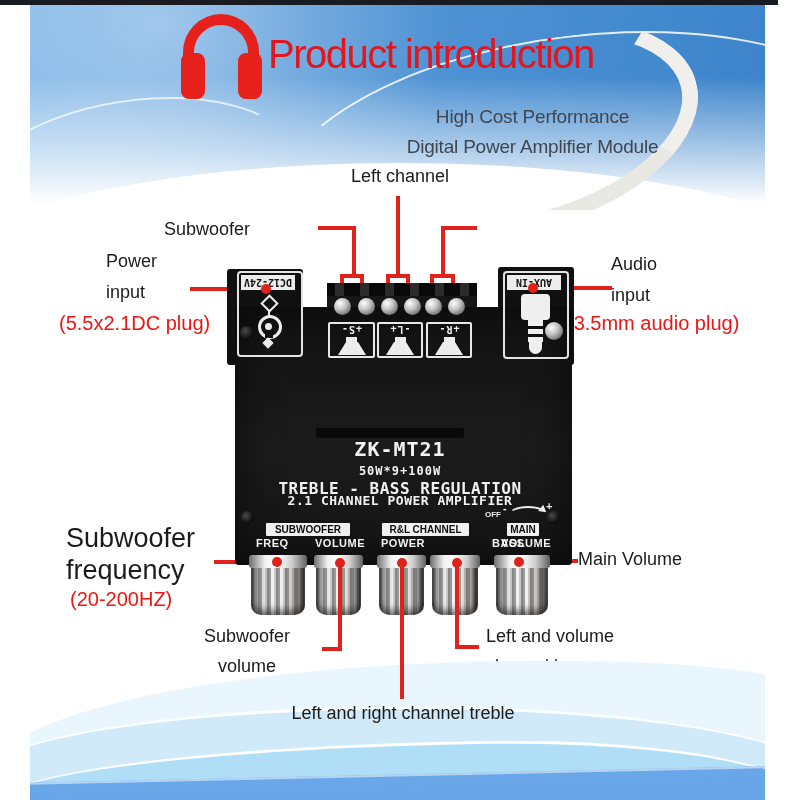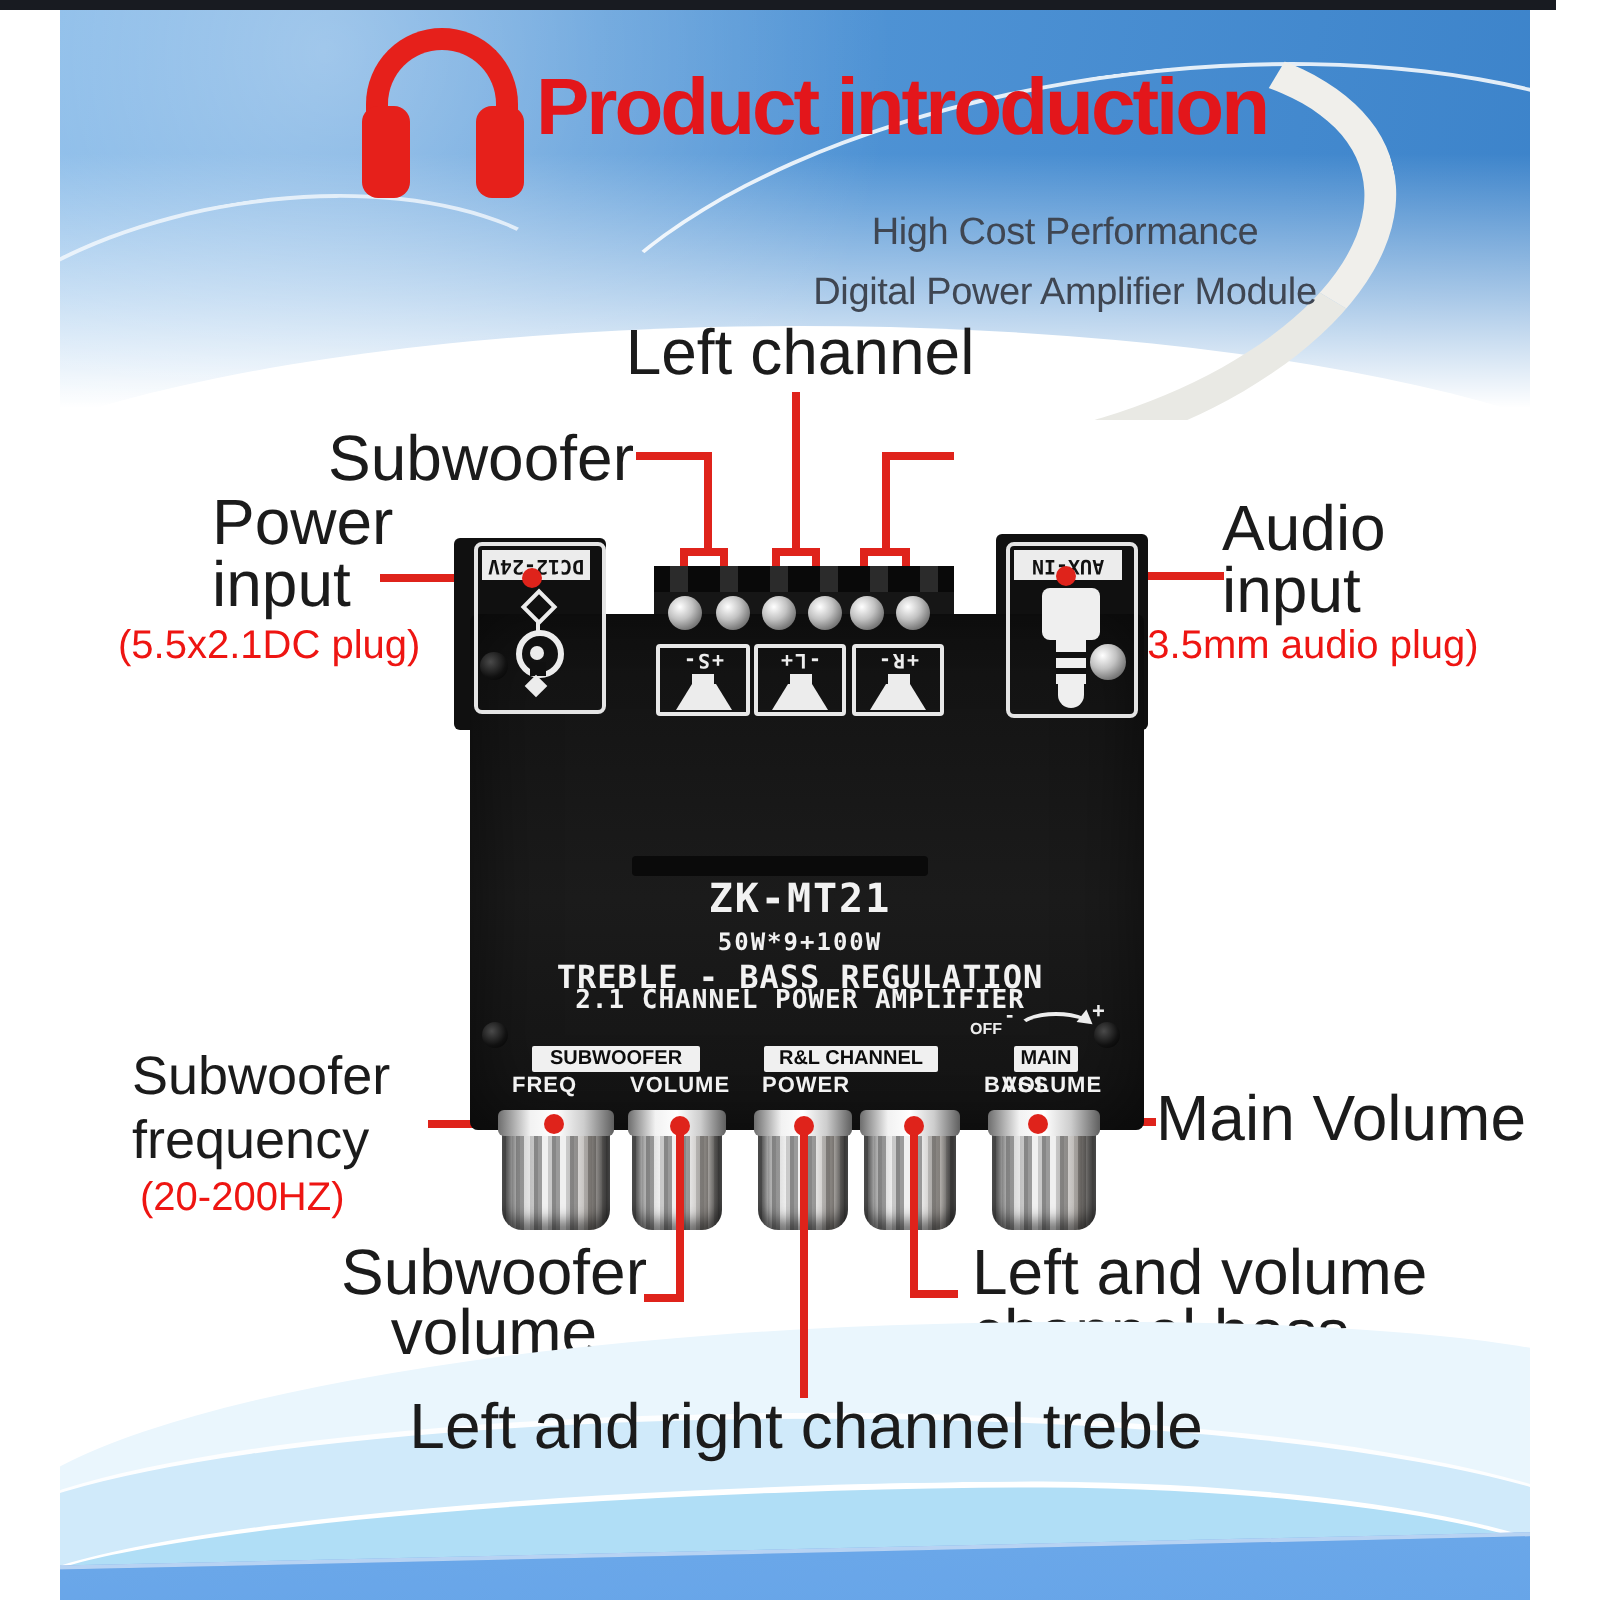--- a/index.html
+++ b/index.html
@@ -18,26 +18,26 @@
   .arc{border:2px solid transparent;border-radius:50%;}
   .arc1{left:370px;top:-60px;width:540px;height:330px;border-top-color:rgba(255,255,255,.8);transform:rotate(14deg);}
   .arc2{left:240px;top:30px;width:620px;height:280px;border-top-color:rgba(255,255,255,.85);transform:rotate(-7deg);}
   .arc3{left:-70px;top:95px;width:340px;height:170px;border-top-color:rgba(255,255,255,.7);transform:rotate(-9deg);}
   .crescent{left:295px;top:20px;width:345px;height:175px;border:16px solid transparent;
     border-bottom-color:#e9e9e4;border-right-color:#f0efeb;border-radius:50%;transform:rotate(-14deg);}
   .hp-band{left:153px;top:9px;width:54px;height:52px;border:11px solid #e6201b;border-bottom:none;
     border-radius:40px 40px 0 0;}
   .hp-cup{width:24px;height:46px;background:#e6201b;border-radius:8px;top:48px;}
   .hp-cup.l{left:151px;} .hp-cup.r{left:208px;}
-  .title{left:238px;top:27px;font-size:40px;font-weight:bold;color:#e3161b;letter-spacing:-1.5px;white-space:nowrap;text-align:center;}
+  .title{left:238px;top:27px;font-size:40px;font-weight:normal;color:#e3161b;letter-spacing:-1.5px;white-space:nowrap;text-align:center;}
   .subtitle{left:330px;top:97px;width:345px;text-align:center;font-size:19px;line-height:30px;
     color:#3f4652;letter-spacing:-.2px;}
 
   
-  .lbl{color:#1b1b1b;font-size:32px;line-height:30px;white-space:nowrap;}
+  .lbl{color:#1b1b1b;font-size:18px;line-height:30px;white-space:nowrap;}
   .note{color:#ee1512;font-size:20px;white-space:nowrap;}
   .ctr{transform:translateX(-50%);text-align:center;}
 
   
   .rl{background:#df231b;}
   .fork{border:4px solid #df231b;border-bottom:none;}
   .dot{width:10px;height:10px;border-radius:50%;background:#df231b;z-index:6;}
 
   
   .blk{background:#101010;border-radius:3px;}

